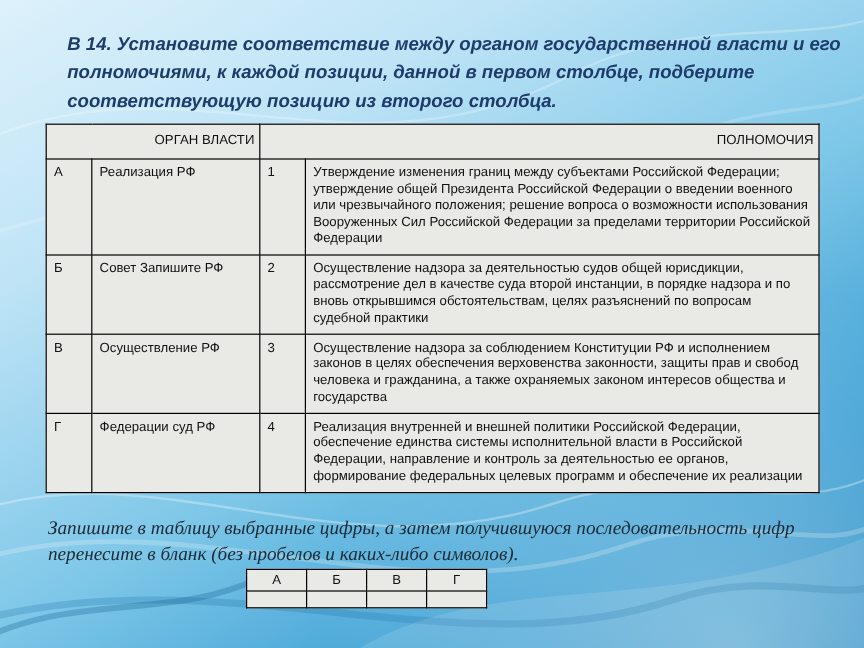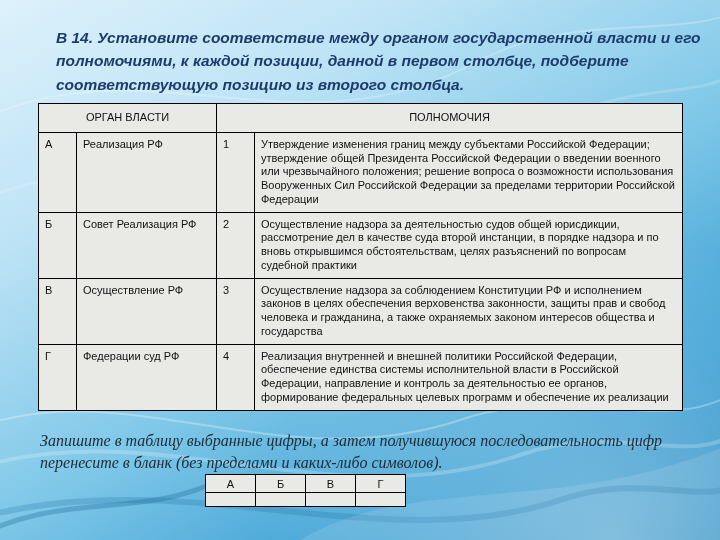--- a/index.html
+++ b/index.html
@@ -19,21 +19,21 @@
   table.main{
     position:absolute;left:38px;top:103px;width:645px;
     border-collapse:collapse;table-layout:fixed;
     background:#e9e9e6;
   }
   table.main td, table.main th{
     border:1px solid #000;
     font-size:11px;line-height:1.25;color:#111;
     padding:5px 6px;vertical-align:top;text-align:left;font-weight:normal;
   }
-  table.main th{text-align:center;vertical-align:middle;padding:7px 4px;}
+  table.main th{text-align:right;vertical-align:middle;padding:7px 4px;}
   .col-letter{width:38px;}
   .col-organ{width:140px;}
   .col-num{width:38px;}
   .footer-note{
     position:absolute;left:40px;top:430px;width:640px;
     font-family:"Liberation Serif", serif;
     font-style:italic;font-size:16px;color:#1c2b36;line-height:1.4;
   }
   table.answer{
     position:absolute;left:205px;top:474px;
@@ -73,40 +73,40 @@
     <th colspan="2">ПОЛНОМОЧИЯ</th>
   </tr>
   <tr>
     <td>А</td>
     <td>Реализация РФ</td>
     <td>1</td>
     <td>Утверждение изменения границ между субъектами Российской Федерации; утверждение общей Президента Российской Федерации о введении военного или чрезвычайного положения; решение вопроса о возможности использования Вооруженных Сил Российской Федерации за пределами территории Российской Федерации</td>
   </tr>
   <tr>
     <td>Б</td>
-    <td>Совет Реализация РФ</td>
+    <td>Совет Запишите РФ</td>
     <td>2</td>
     <td>Осуществление надзора за деятельностью судов общей юрисдикции, рассмотрение дел в качестве суда второй инстанции, в порядке надзора и по вновь открывшимся обстоятельствам, целях разъяснений по вопросам судебной практики</td>
   </tr>
   <tr>
     <td>В</td>
     <td>Осуществление РФ</td>
     <td>3</td>
     <td>Осуществление надзора за соблюдением Конституции РФ и исполнением законов в целях обеспечения верховенства законности, защиты прав и свобод человека и гражданина, а также охраняемых законом интересов общества и государства</td>
   </tr>
   <tr>
     <td>Г</td>
     <td>Федерации суд РФ</td>
     <td>4</td>
     <td>Реализация внутренней и внешней политики Российской Федерации, обеспечение единства системы исполнительной власти в Российской Федерации, направление и контроль за деятельностью ее органов, формирование федеральных целевых программ и обеспечение их реализации</td>
   </tr>
 </tbody>
   </table>
 
-<div class="footer-note">Запишите в таблицу выбранные цифры, а затем получившуюся последовательность цифр перенесите в бланк (без пределами и каких-либо символов).</div>
+<div class="footer-note">Запишите в таблицу выбранные цифры, а затем получившуюся последовательность цифр перенесите в бланк (без пробелов и каких-либо символов).</div>
 
 <table class="answer">
   <tbody>
       <tr>
     <td>А</td>
     <td>Б</td>
     <td>В</td>
     <td>Г</td>
   </tr>
   <tr class="empty">

